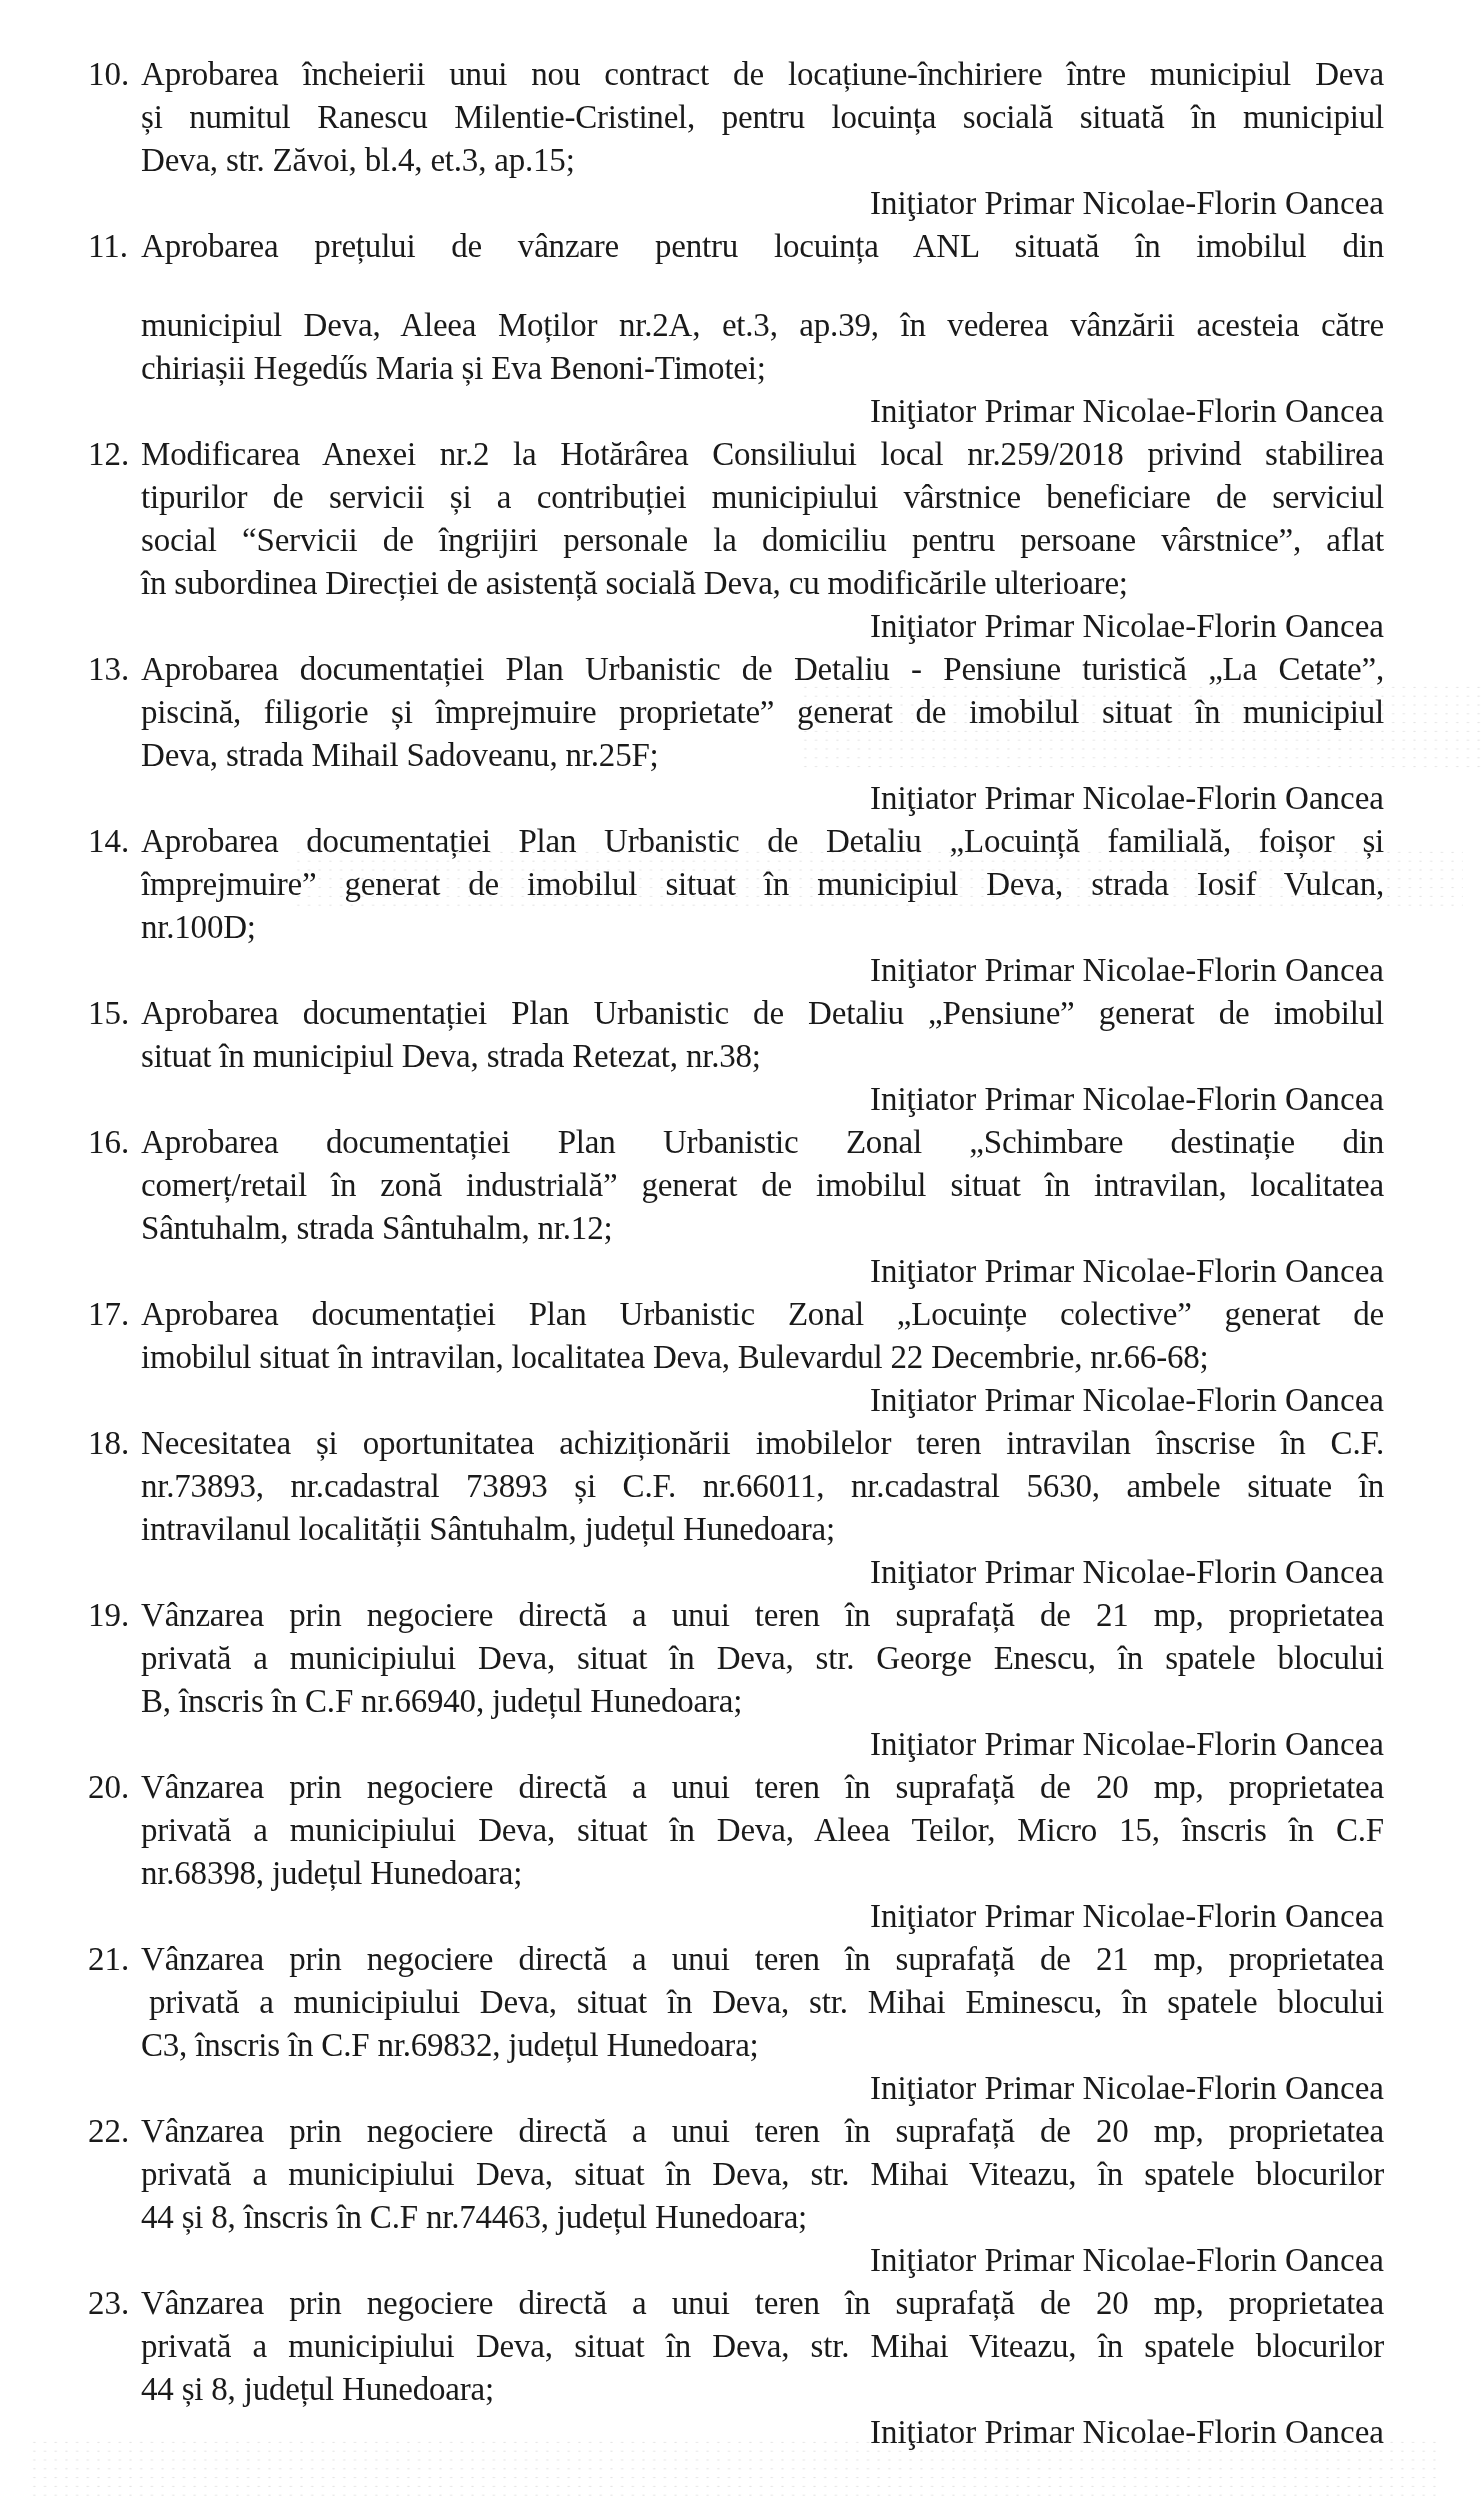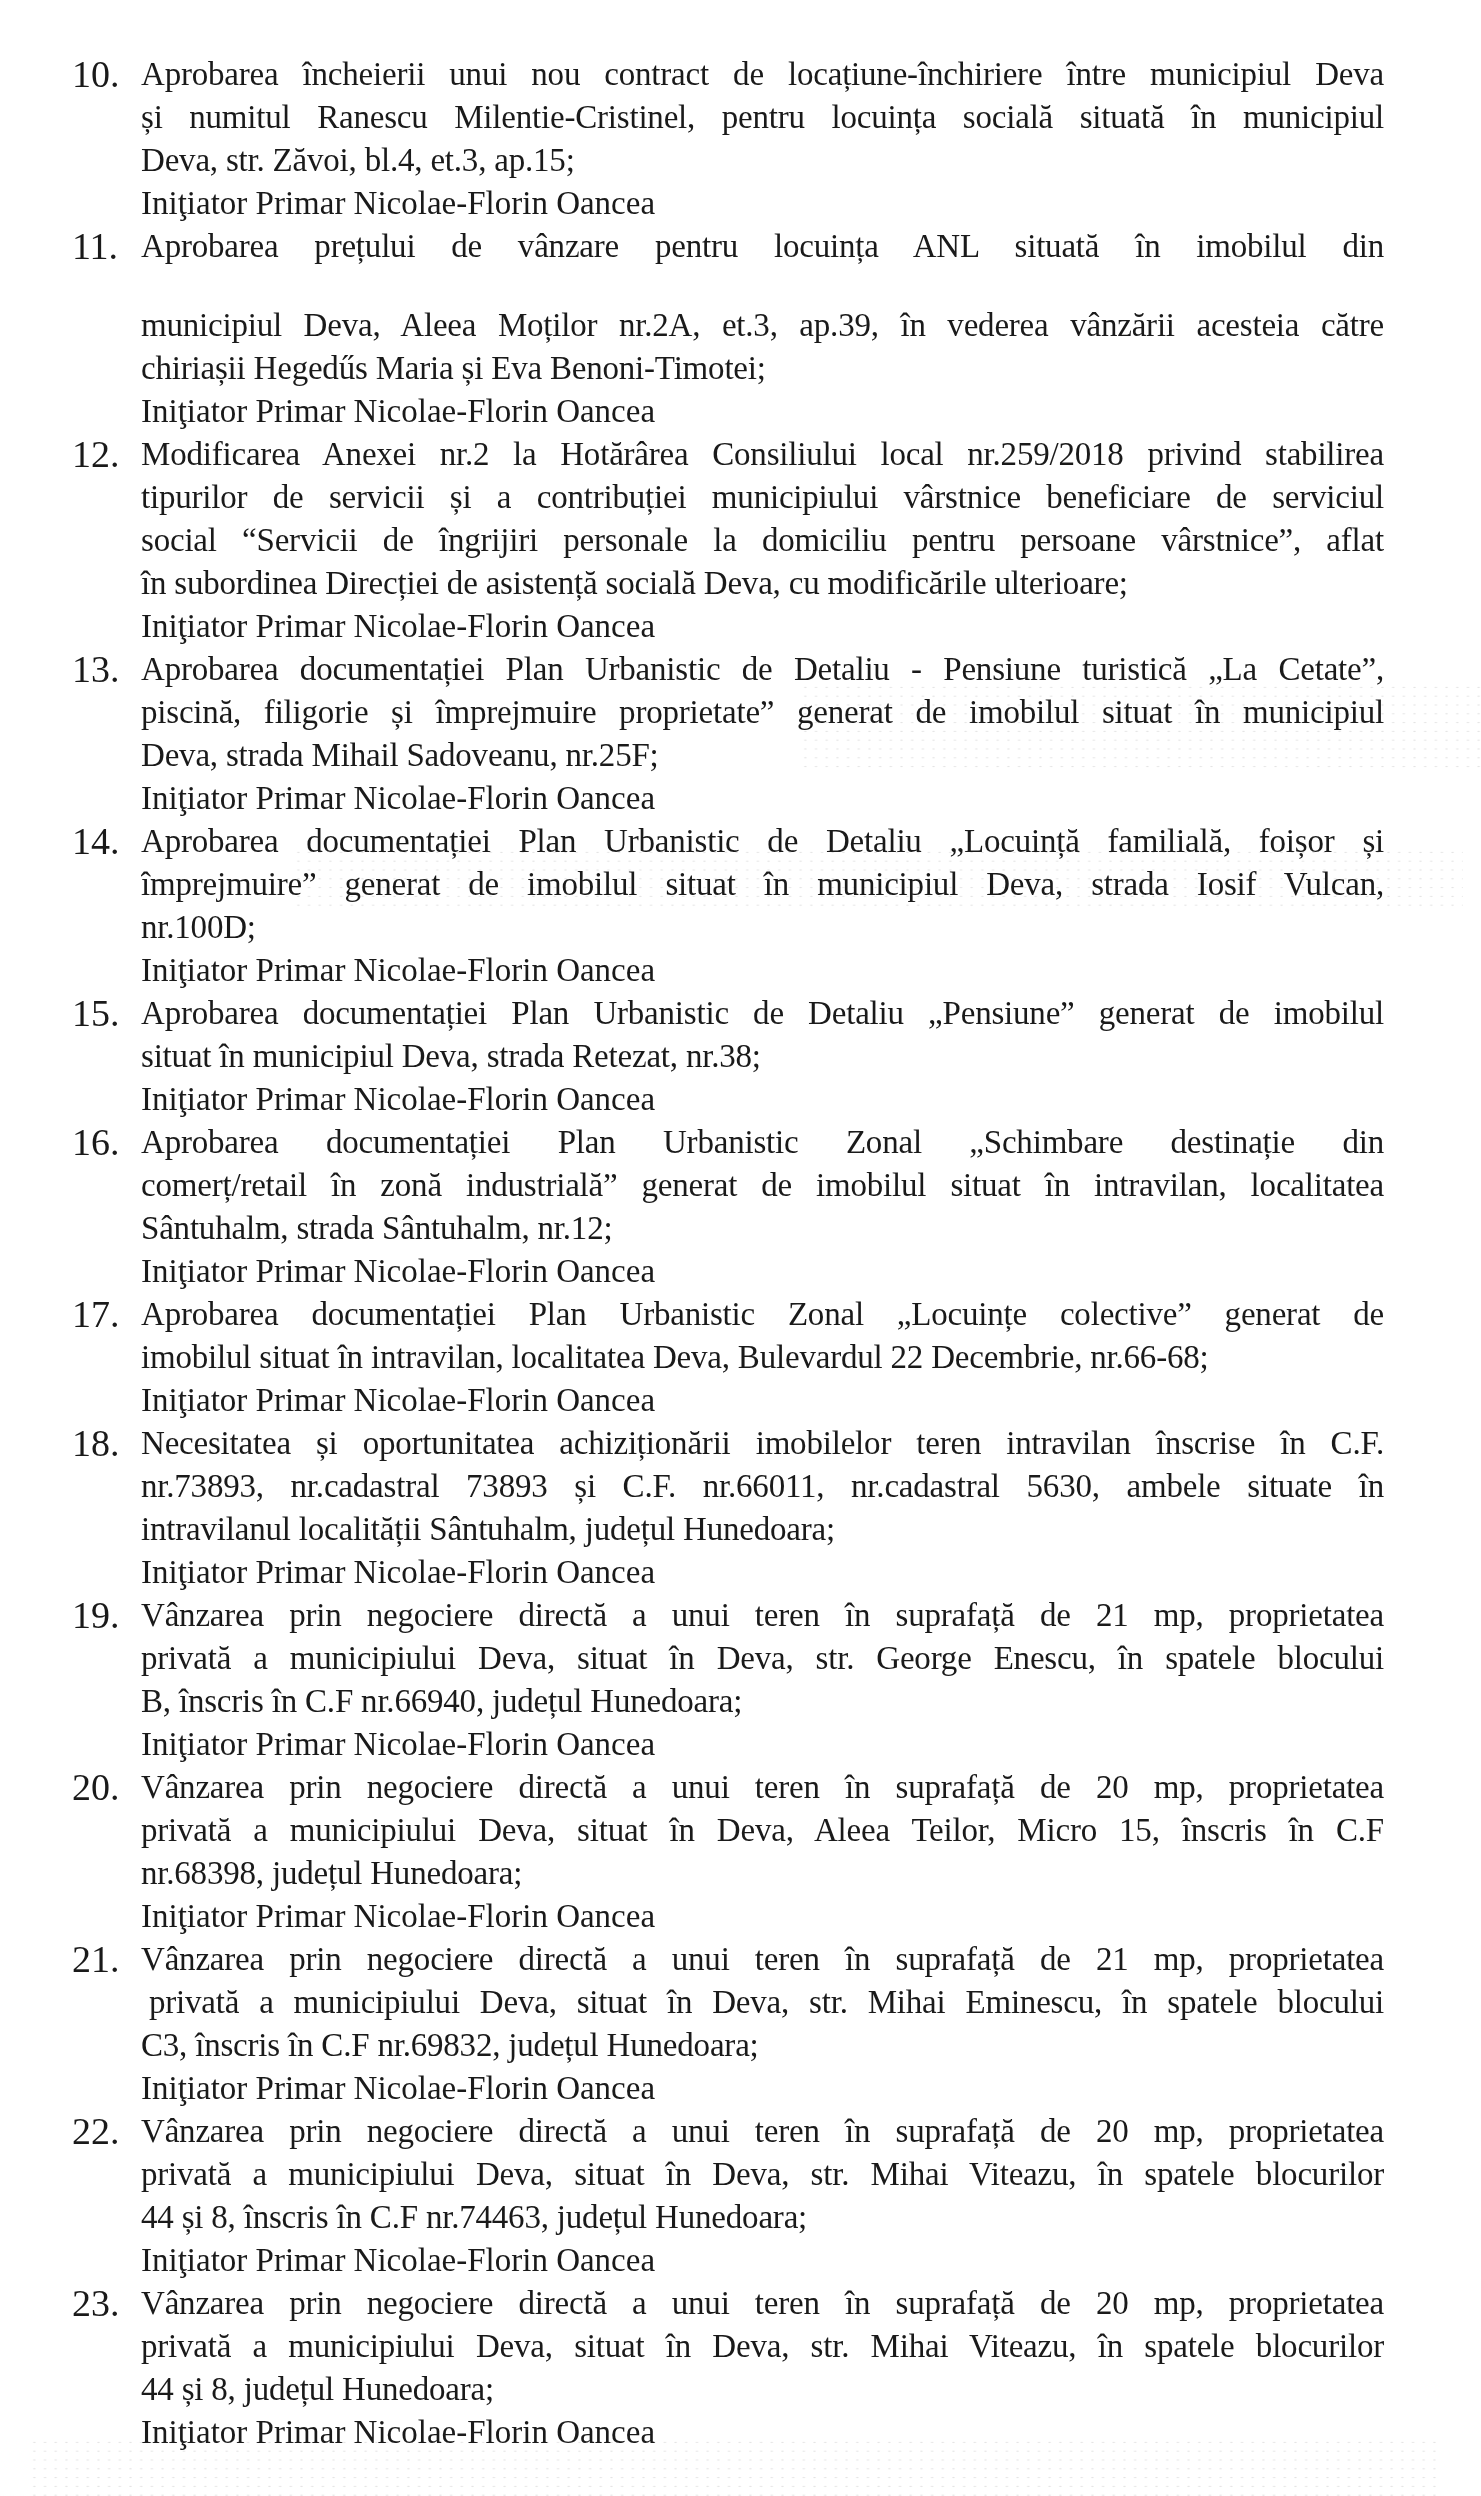--- a/index.html
+++ b/index.html
@@ -21,23 +21,23 @@
       top: 53px;
       width: 1481px;
     }
     .item {
       position: relative;
       margin: 0;
       padding: 0;
     }
     .num {
       position: absolute;
-      left: 72px;
+      left: 88px;
       top: 0;
-      font-size: 38px;
+      font-size: 33px;
       line-height: 43px;
       width: 54px;
     }
     .body {
       margin-left: 141px;
       width: 1243px;
     }
     .line {
       display: block;
       font-size: 33px;
@@ -50,20 +50,21 @@
     }
     .line.last {
       text-align-last: left;
     }
     .initiator {
       display: block;
       font-size: 33px;
       line-height: 43px;
       height: 43px;
       white-space: nowrap;
+      text-align: right;
     }
     
     .speckle {
       position: absolute;
       background-image: radial-gradient(#c9c9c9 0.8px, transparent 1.2px);
       background-size: 10.7px 8.8px;
       opacity: 0.55;
       pointer-events: none;
     }
   </style>

